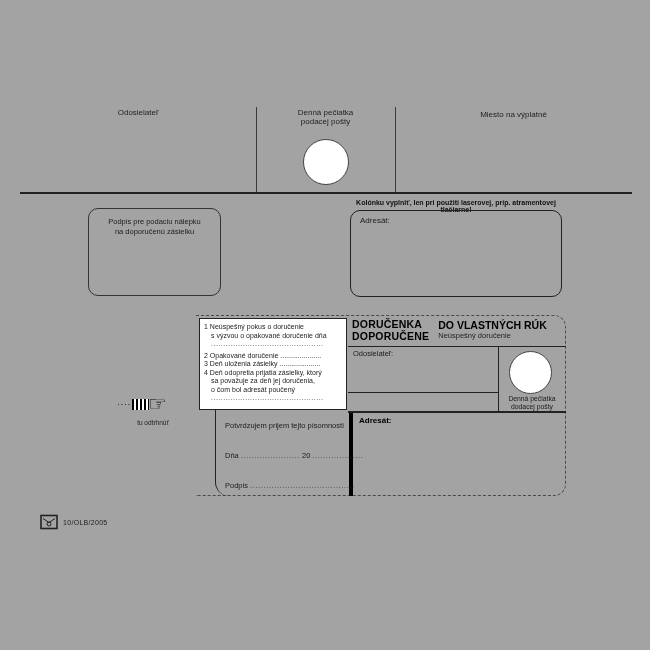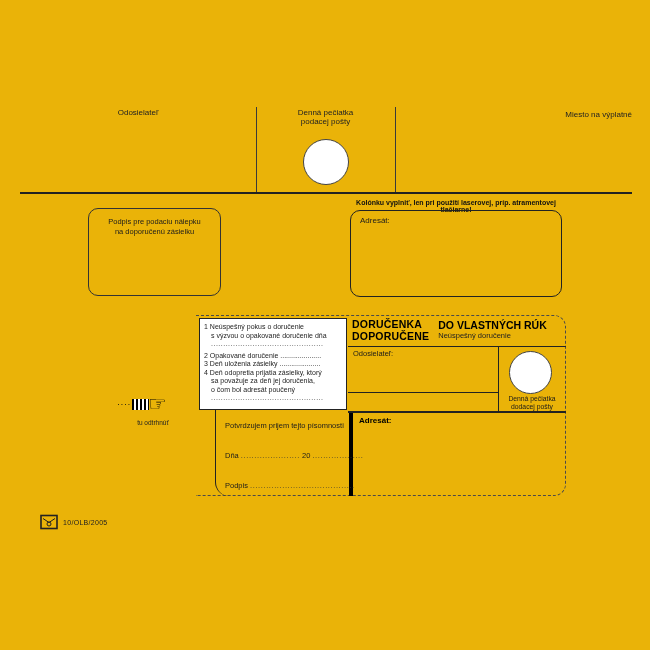--- a/index.html
+++ b/index.html
@@ -1,17 +1,17 @@
 <!DOCTYPE html>
 <html><head>
 <meta charset="utf-8">
 <style>
   html,body{margin:0;padding:0;background:#fff;}
   #canvas{
-    position:relative;width:650px;height:650px;background:#eab308;
+    position:relative;width:650px;height:650px;background:#a3a3a3;
     font-family:"Liberation Sans","DejaVu Sans",sans-serif;color:#1c1c1c;overflow:hidden;
   }
   .abs{position:absolute;}
   .ctr{text-align:center;}
   
   .top-label{font-size:8px;color:#222;}
   .vline{width:1px;background:#3a3a3a;}
   .circle{border:1.5px solid #444;border-radius:50%;background:#fff;}
   .thick-rule{background:#222;}
   
@@ -57,21 +57,21 @@
 
   <div class="abs top-label ctr" style="left:256px;top:108px;width:139px;line-height:9px;">
     <div>Denná pečiatka</div>
     <div>podacej pošty</div>
   </div>
 
   <div class="abs circle" style="left:303px;top:139px;width:44px;height:44px;"></div>
 
   <div class="abs vline" style="left:395px;top:107px;height:86px;"></div>
 
-  <div class="abs top-label ctr" style="left:395px;top:110px;width:237px;text-align:right;">Miesto na výplatné</div>
+  <div class="abs top-label ctr" style="left:395px;top:110px;width:237px;">Miesto na výplatné</div>
 
   <div class="abs thick-rule" style="left:20px;top:192px;width:612px;height:2px;"></div>
 
   <div class="abs sticker-box ctr" style="left:88px;top:208px;width:133px;height:88px;box-sizing:border-box;">
     <div>Podpis pre podaciu nálepku</div>
     <div>na doporučenú zásielku</div>
   </div>
 
   <div class="abs printer-note ctr" style="left:345px;top:199px;width:222px;">Kolónku vyplniť, len pri použití laserovej, príp. atramentovej tlačiarne!</div>
 

